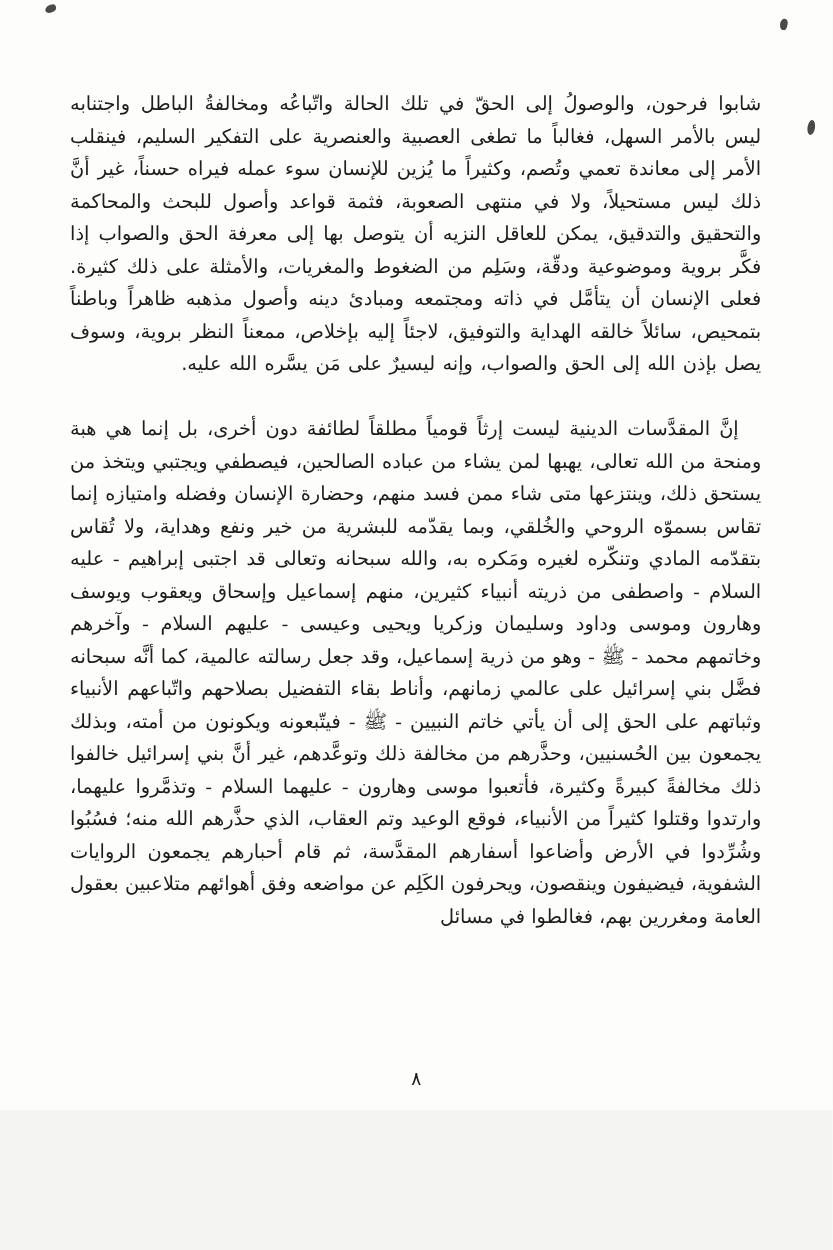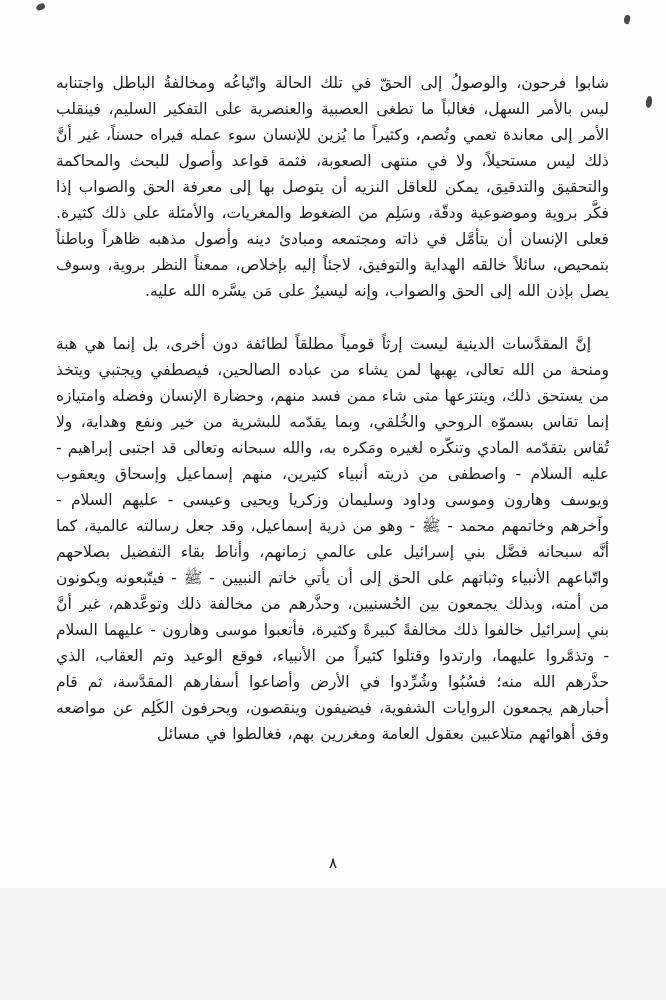--- a/index.html
+++ b/index.html
@@ -30,20 +30,21 @@
     font-size: 15.5px;
     line-height: 26px;
     word-spacing: 1px;
   }
   .para {
     margin: 0;
   }
   .para.second {
     margin-top: 27px;
     text-indent: 18px;
+    font-family: Liberation Serif, serif;
   }
   .page-number {
     position: absolute;
     bottom: 16px;
     left: 0;
     right: 0;
     text-align: center;
     font-size: 15px;
     color: #1d1d1d;
   }

